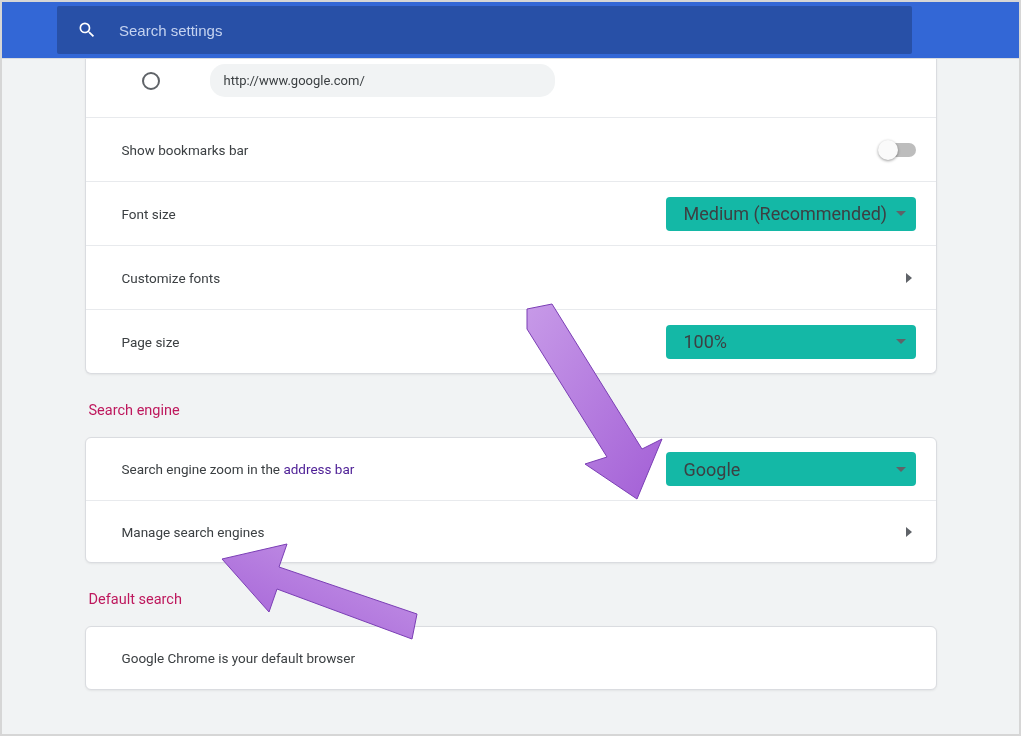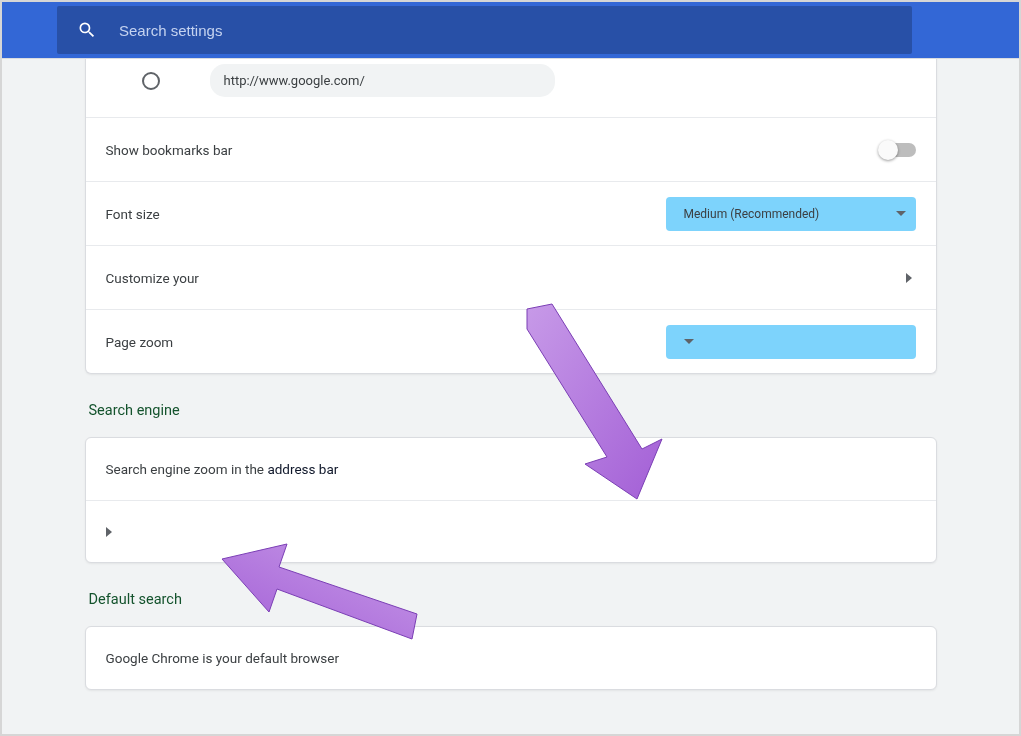--- a/index.html
+++ b/index.html
@@ -78,20 +78,21 @@
       align-items: center;
       min-height: 64px;
       padding: 0 20px;
       border-top: 1px solid #e8eaed;
     }
     .row:first-child { border-top: none; }
     .row-label {
       color: #3c4043;
       font-size: 13.5px;
       flex: 1;
+      margin-left: 16px;
     }
     .row-homepage {
       padding-top: 6px;
       padding-bottom: 20px;
       min-height: 0;
       align-items: flex-start;
       border-top: none;
     }
     .radio-outer {
       width: 18px; height: 18px;
@@ -117,51 +118,51 @@
     }
     .toggle-knob {
       width: 20px; height: 20px;
       background: #fafafa;
       border-radius: 50%;
       box-shadow: 0 1px 3px rgba(0,0,0,0.4);
       position: absolute;
       top: -3px; left: -2px;
     }
     .select-box {
-      background: #7dd3fc;
+      background: #14b8a6;
       border-radius: 4px;
       height: 34px;
       min-width: 250px;
       display: flex;
       align-items: center;
       padding: 0 10px 0 18px;
       color: #3c4043;
-      font-size: 12px;
+      font-size: 18px;
       cursor: pointer;
     }
     .select-box .sel-text { flex: 1; }
     .caret {
       width: 0; height: 0;
       border-left: 5px solid transparent;
       border-right: 5px solid transparent;
       border-top: 5px solid #5f6368;
     }
     .chevron {
       width: 0; height: 0;
       border-top: 5px solid transparent;
       border-bottom: 5px solid transparent;
       border-left: 6px solid #5f6368;
       margin-right: 4px;
     }
     .section-title {
-      color: #14532d;
+      color: #be185d;
       font-size: 14.5px;
       margin: 28px 0 18px 4px;
     }
-    .link-text { color: #0f172a; }
+    .link-text { color: #4c1d95; }
     .annotation-arrow {
       position: absolute;
       pointer-events: none;
     }
   </style>
 </head>
 <body>
 
 <div class="blue-banner">
   <div class="search-bar">
@@ -187,40 +188,46 @@
         </div>
       </div>
       <div class="row">
         <div class="row-label">Font size</div>
         <div class="select-box">
           <span class="sel-text">Medium (Recommended)</span>
           <span class="caret"></span>
         </div>
       </div>
       <div class="row">
-        <div class="row-label">Customize your</div>
+        <div class="row-label">Customize fonts</div>
         <span class="chevron"></span>
       </div>
       <div class="row">
-        <div class="row-label">Page zoom</div>
+        <div class="row-label">Page size</div>
         <div class="select-box">
+          <span class="sel-text">100%</span>
           <span class="caret"></span>
         </div>
       </div>
     </div>
 
     <div class="section-title">Search engine</div>
 
     <div class="card">
       <div class="row" style="min-height:62px;">
         <div class="row-label">
           <span>Search engine zoom in the </span><span class="link-text">address bar</span>
         </div>
+        <div class="select-box">
+          <span class="sel-text">Google</span>
+          <span class="caret"></span>
+        </div>
       </div>
       <div class="row" style="min-height:62px;">
+        <div class="row-label">Manage search engines</div>
         <span class="chevron"></span>
       </div>
     </div>
 
     <div class="section-title">Default search</div>
 
     <div class="card">
       <div class="row" style="min-height:62px;">
         <div class="row-label">Google Chrome is your default browser</div>
       </div>

